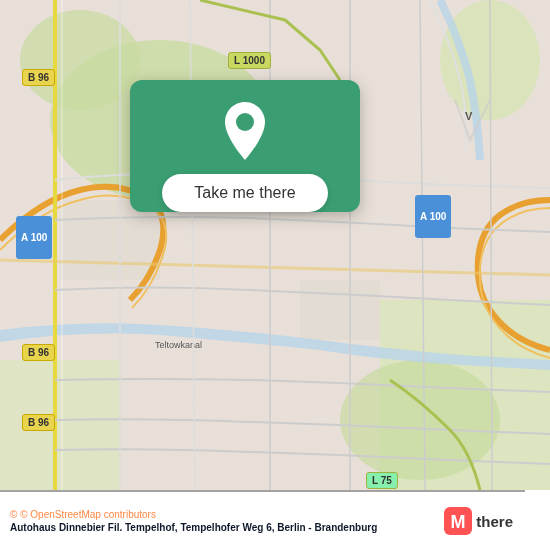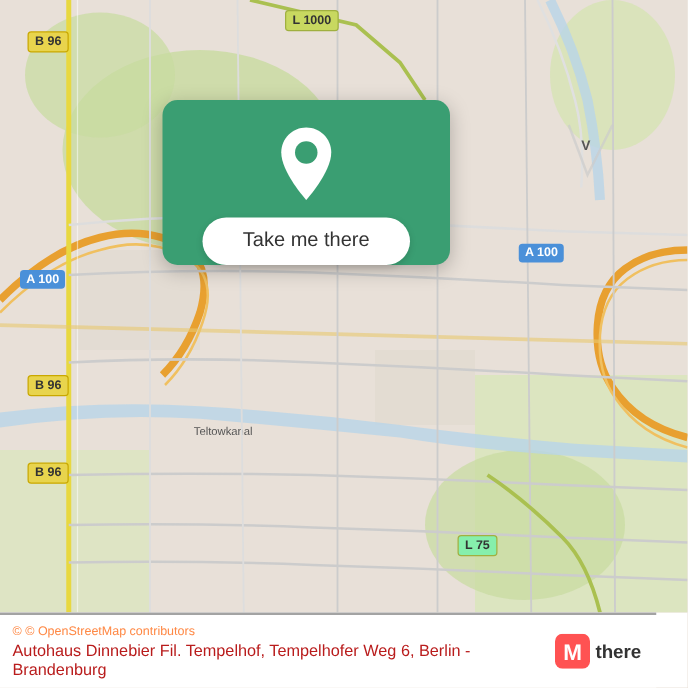--- a/index.html
+++ b/index.html
@@ -65,30 +65,31 @@
     
     .road-label {
       position: absolute;
       background: #e8d44d;
       border-radius: 3px;
       font-size: 10px;
       font-weight: bold;
       color: #333;
       padding: 2px 5px;
       border: 1px solid #c9a800;
+      margin-top: 44px;
     }
 
     .motorway-label {
       position: absolute;
       background: #4a90d9;
       border-radius: 3px;
       font-size: 10px;
       font-weight: bold;
       color: white;
-      padding: 2px 5px;
+      padding: 16px 5px;
     }
 
     
     #bottom-bar {
       width: 525px;
       height: 60px;
       background: white;
       display: flex;
       align-items: center;
       justify-content: space-between;
@@ -107,23 +108,23 @@
       font-size: 10px;
       color: #555;
       margin-bottom: 2px;
     }
 
     .osm-credit span {
       color: #f84;
     }
 
     .location-name {
-      font-size: 13px;
-      color: #b91c1c;
-      font-weight: 400;
+      font-size: 10px;
+      color: #0f172a;
+      font-weight: 700;
       max-width: 430px;
     }
 
     .moovit-logo {
       display: flex;
       align-items: center;
       gap: 4px;
       font-size: 15px;
       font-weight: bold;
       color: #333;

